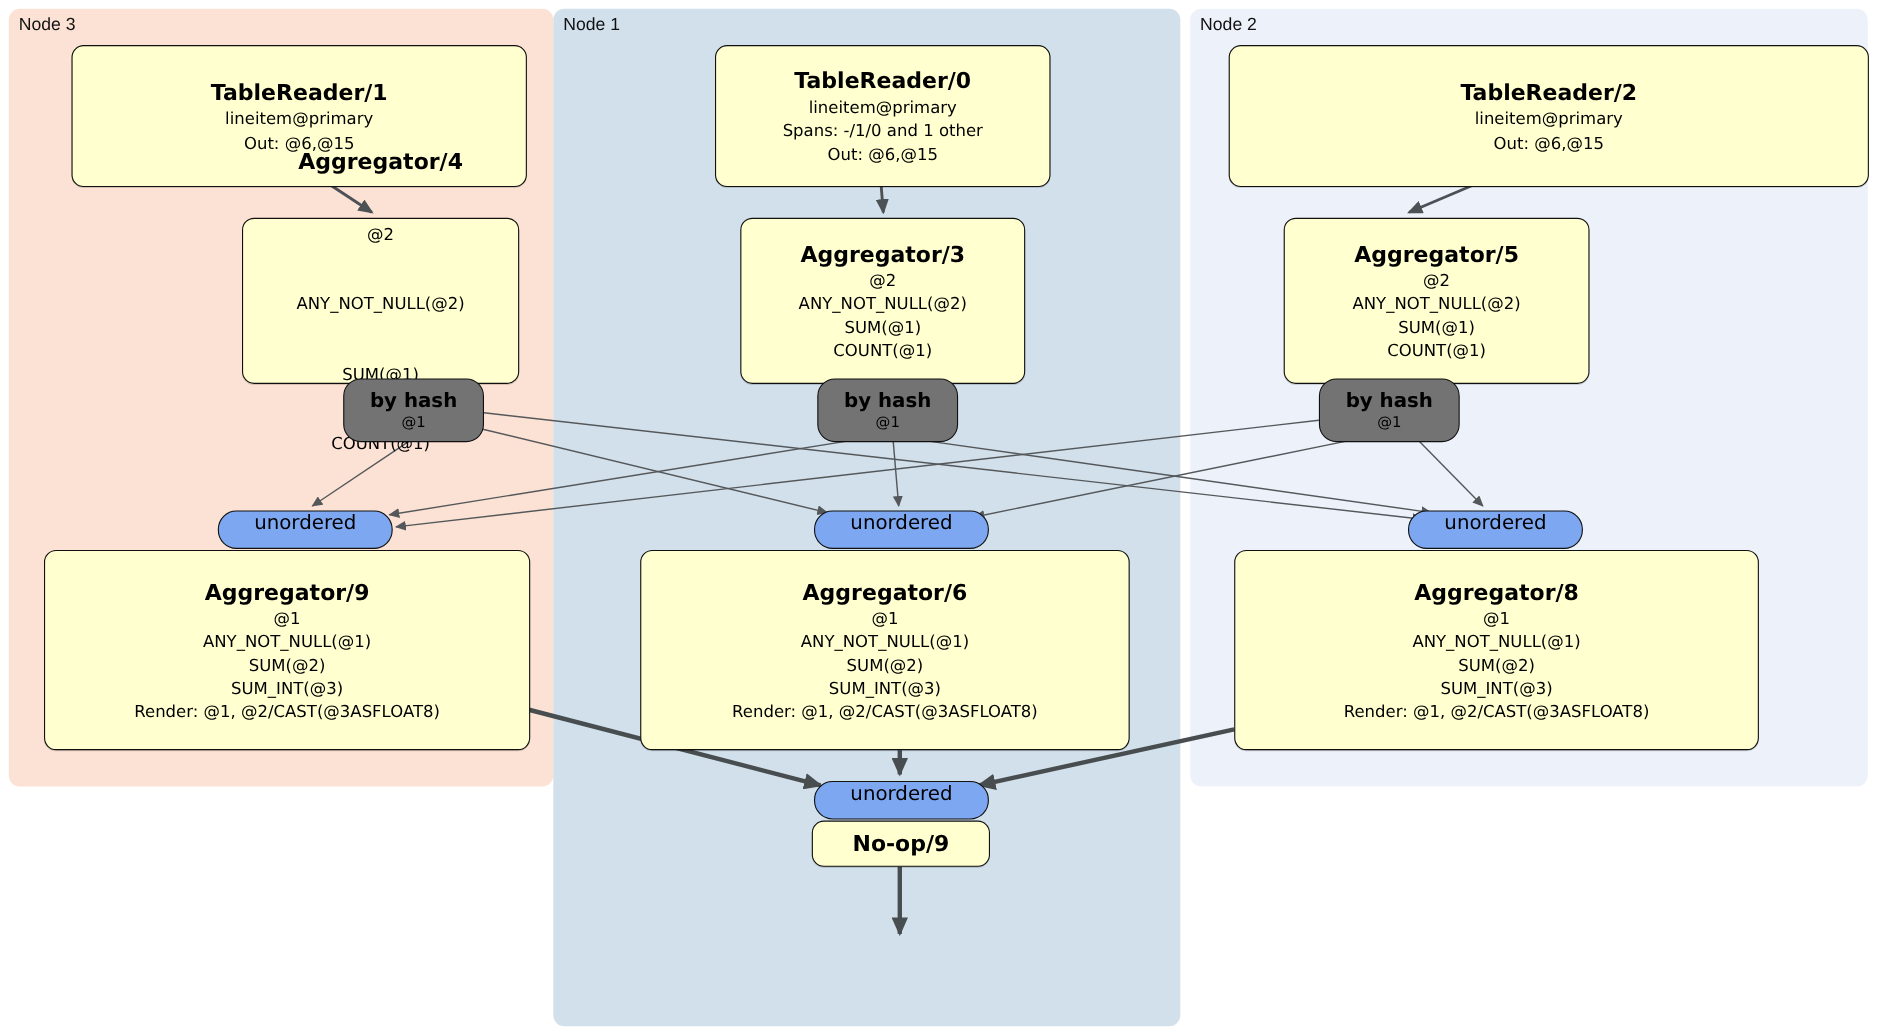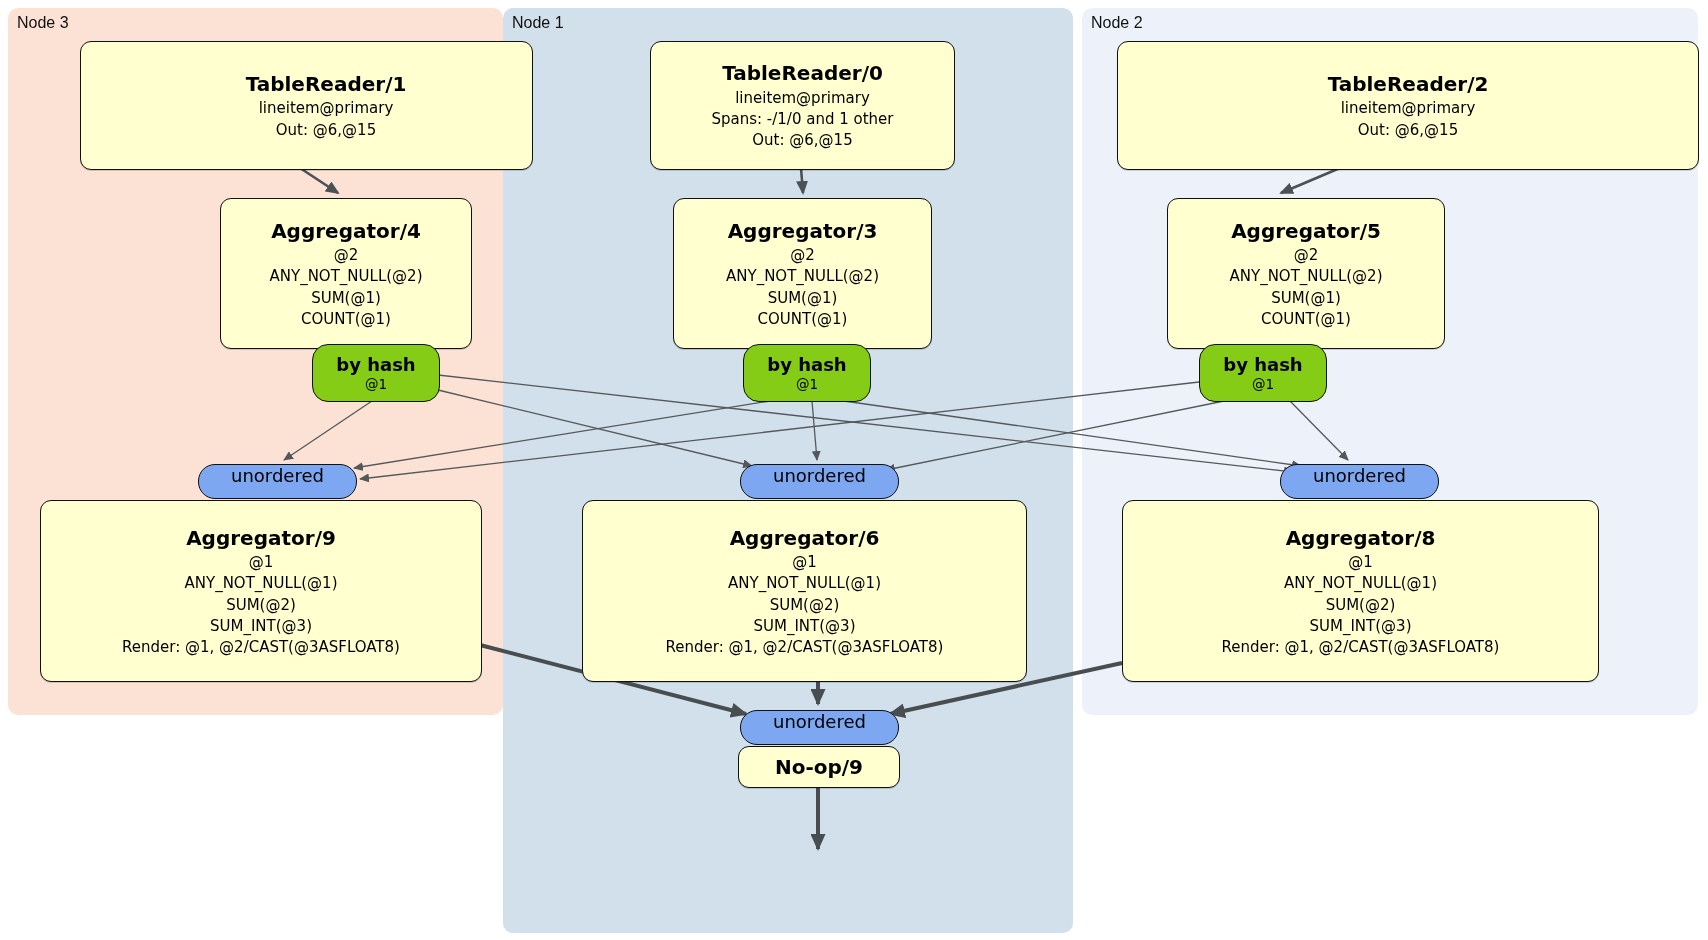--- a/index.html
+++ b/index.html
@@ -15,21 +15,21 @@
   svg.edges { position:absolute; left:0; top:0; z-index:1; pointer-events:none; }
   .gnode {
     position:absolute; background:#ffffcf; border:1.6px solid #101010;
     border-radius:11px; display:flex; flex-direction:column; align-items:center;
     justify-content:center; text-align:center; line-height:1.42; z-index:2;
     box-shadow:0 1px 0 rgba(0,0,0,0.15);
   }
   .gtitle { font-weight:bold; font-size:20px; white-space:nowrap; }
   .gline  { font-size:15px; white-space:nowrap; }
   .router {
-    position:absolute; background:#84cc16; border:1.6px solid #101010;
+    position:absolute; background:#737373; border:1.6px solid #101010;
     border-radius:16px; display:flex; flex-direction:column; align-items:center;
     justify-content:center; text-align:center; z-index:3;
   }
   .rlabel { font-weight:bold; font-size:18px; line-height:1.2; }
   .rsub   { font-size:13.5px; line-height:1.2; }
   .stream {
     position:absolute; background:#7da7f0; border:1.6px solid #101010;
     border-radius:17px; display:flex; align-items:flex-start; justify-content:center;
     font-weight:normal; font-size:18px; z-index:3;
   }
@@ -78,38 +78,38 @@
     <line x1="1224" y1="401" x2="886" y2="470" stroke="#54585b" stroke-width="1.3" marker-end="url(#ah-thin)"></line>
     <line x1="1290" y1="401" x2="1348" y2="460" stroke="#54585b" stroke-width="1.3" marker-end="url(#ah-thin)"></line>
 
     <line x1="480" y1="645" x2="746" y2="714" stroke="#484d50" stroke-width="4" marker-end="url(#ah-thick)"></line>
     <line x1="818" y1="682" x2="818" y2="704" stroke="#484d50" stroke-width="4" marker-end="url(#ah-thick)"></line>
     <line x1="1122" y1="663" x2="890" y2="714" stroke="#484d50" stroke-width="4" marker-end="url(#ah-thick)"></line>
 
     <line x1="818" y1="788" x2="818" y2="849" stroke="#484d50" stroke-width="4" marker-end="url(#ah-thick)"></line>
   </svg>
 
-  <div class="gnode" style="left:80px; top:41px; width:412px; height:127px;padding-left:39px;">
+  <div class="gnode" style="left:65px; top:41px; width:412px; height:127px;">
     <div class="gtitle">TableReader/1</div>
     <div class="gline">lineitem@primary</div>
     <div class="gline">Out: @6,@15</div>
   </div>
   <div class="gnode" style="left:650px; top:41px; width:303px; height:127px;">
     <div class="gtitle">TableReader/0</div>
     <div class="gline">lineitem@primary</div>
     <div class="gline">Spans: -/1/0 and 1 other</div>
     <div class="gline">Out: @6,@15</div>
   </div>
   <div class="gnode" style="left:1117px; top:41px; width:580px; height:127px;">
     <div class="gtitle">TableReader/2</div>
     <div class="gline">lineitem@primary</div>
     <div class="gline">Out: @6,@15</div>
   </div>
 
-  <div class="gnode" style="left:220px; top:198px; width:250px; height:149px;">
+  <div class="gnode" style="left:220px; top:198px; width:250px; height:149px;gap:42px;">
     <div class="gtitle">Aggregator/4</div>
     <div class="gline">@2</div>
     <div class="gline">ANY_NOT_NULL(@2)</div>
     <div class="gline">SUM(@1)</div>
     <div class="gline">COUNT(@1)</div>
   </div>
   <div class="gnode" style="left:673px; top:198px; width:257px; height:149px;">
     <div class="gtitle">Aggregator/3</div>
     <div class="gline">@2</div>
     <div class="gline">ANY_NOT_NULL(@2)</div>

